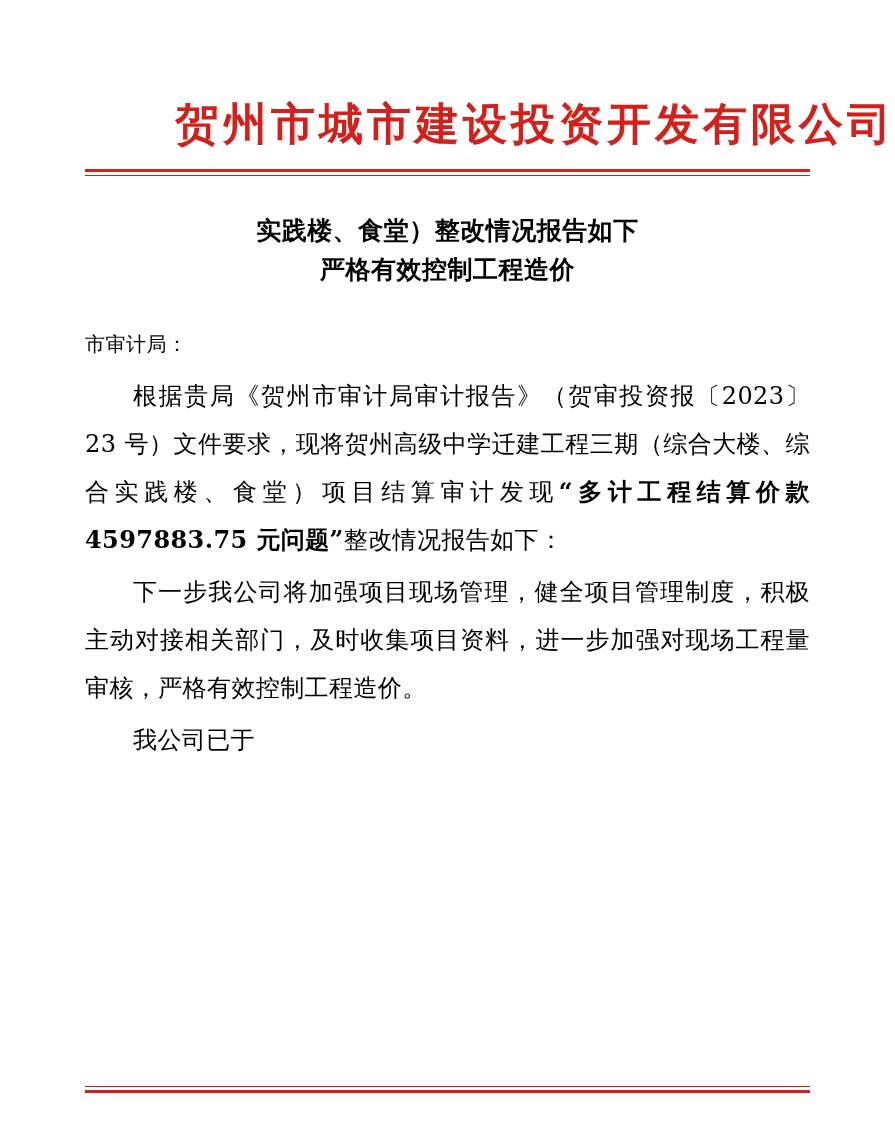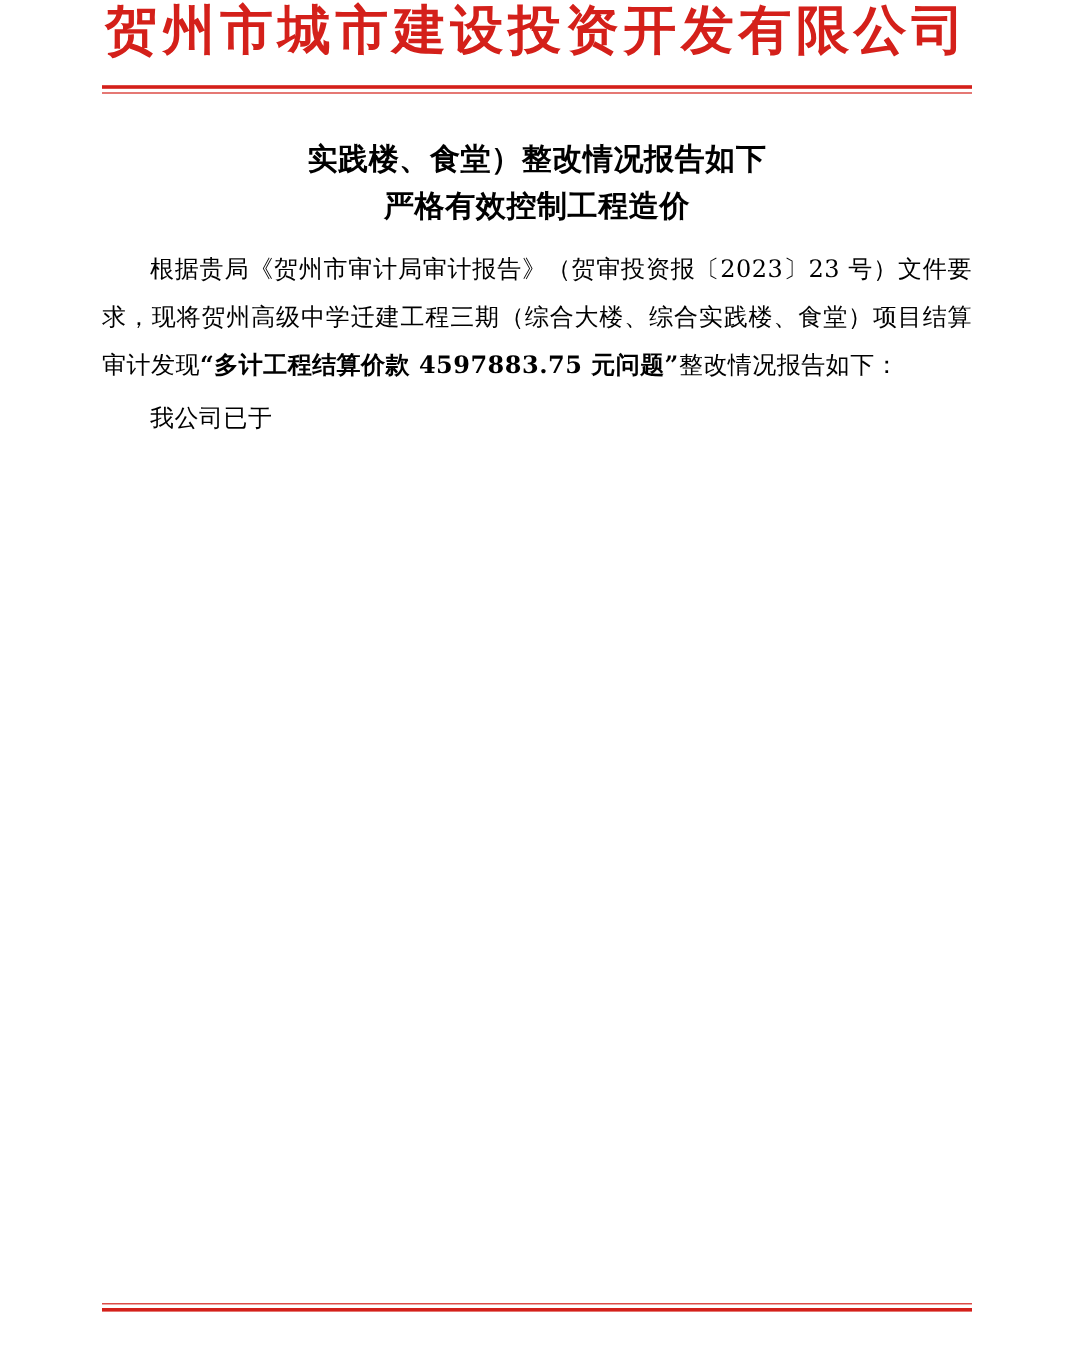--- a/index.html
+++ b/index.html
@@ -17,21 +17,22 @@
   }
   .page {
     width: 895px;
     height: 1141px;
     box-sizing: border-box;
     padding: 0;
     position: relative;
     background: #ffffff;
   }
   .letterhead {
-    text-align: center;
+    padding-top: 98px;
+    text-align: right;
   }
   .letterhead-title {
     font-family: "DejaVu Serif", "Liberation Serif", serif;
     font-weight: bold;
     color: #d4201a;
     font-size: 44px;
     letter-spacing: 4px;
     line-height: 1.2;
     white-space: nowrap;
   }
@@ -68,21 +69,21 @@
     white-space: nowrap;
   }
   .recipient {
     margin-top: 38px;
     font-size: 20px;
     line-height: 1.6;
     letter-spacing: 0.5px;
   }
   p.para {
     margin: 12px 0 0 0;
-    font-size: 20px;
+    font-size: 24px;
     line-height: 2.0;
     text-align: justify;
     text-justify: inter-ideograph;
     text-indent: 2em;
     letter-spacing: 0.4px;
   }
   p.para.tight {
     margin-top: 4px;
   }
   .bold {
@@ -113,24 +114,26 @@
     <div class="rule-thin"></div>
   </div>
 
   <div class="doc-body">
 
     <div class="doc-title">
       <div>实践楼、食堂）整改情况报告如下</div>
       <div>严格有效控制工程造价</div>
     </div>
 
+    <div class="recipient">市审计局：</div>
 
     <p class="para"><span>根据贵局《贺州市审计局审计报告》（贺审投资报〔2023〕23 号）文件要求，现将贺州高级中学迁建工程三期（综合大楼、综合实践楼、食堂）项目结算审计发现</span><span class="bold">“多计工程结算价款 4597883.75 元问题”</span><span>整改情况报告如下：</span></p>
 
 
+    <p class="para tight">下一步我公司将加强项目现场管理，健全项目管理制度，积极主动对接相关部门，及时收集项目资料，进一步加强对现场工程量审核，严格有效控制工程造价。</p>
 
     <p class="para tight">我公司已于</p>
 
   </div>
 
   <div class="footer-rules">
     <div class="rule-thin"></div>
     <div class="rule-thick"></div>
   </div>
 

